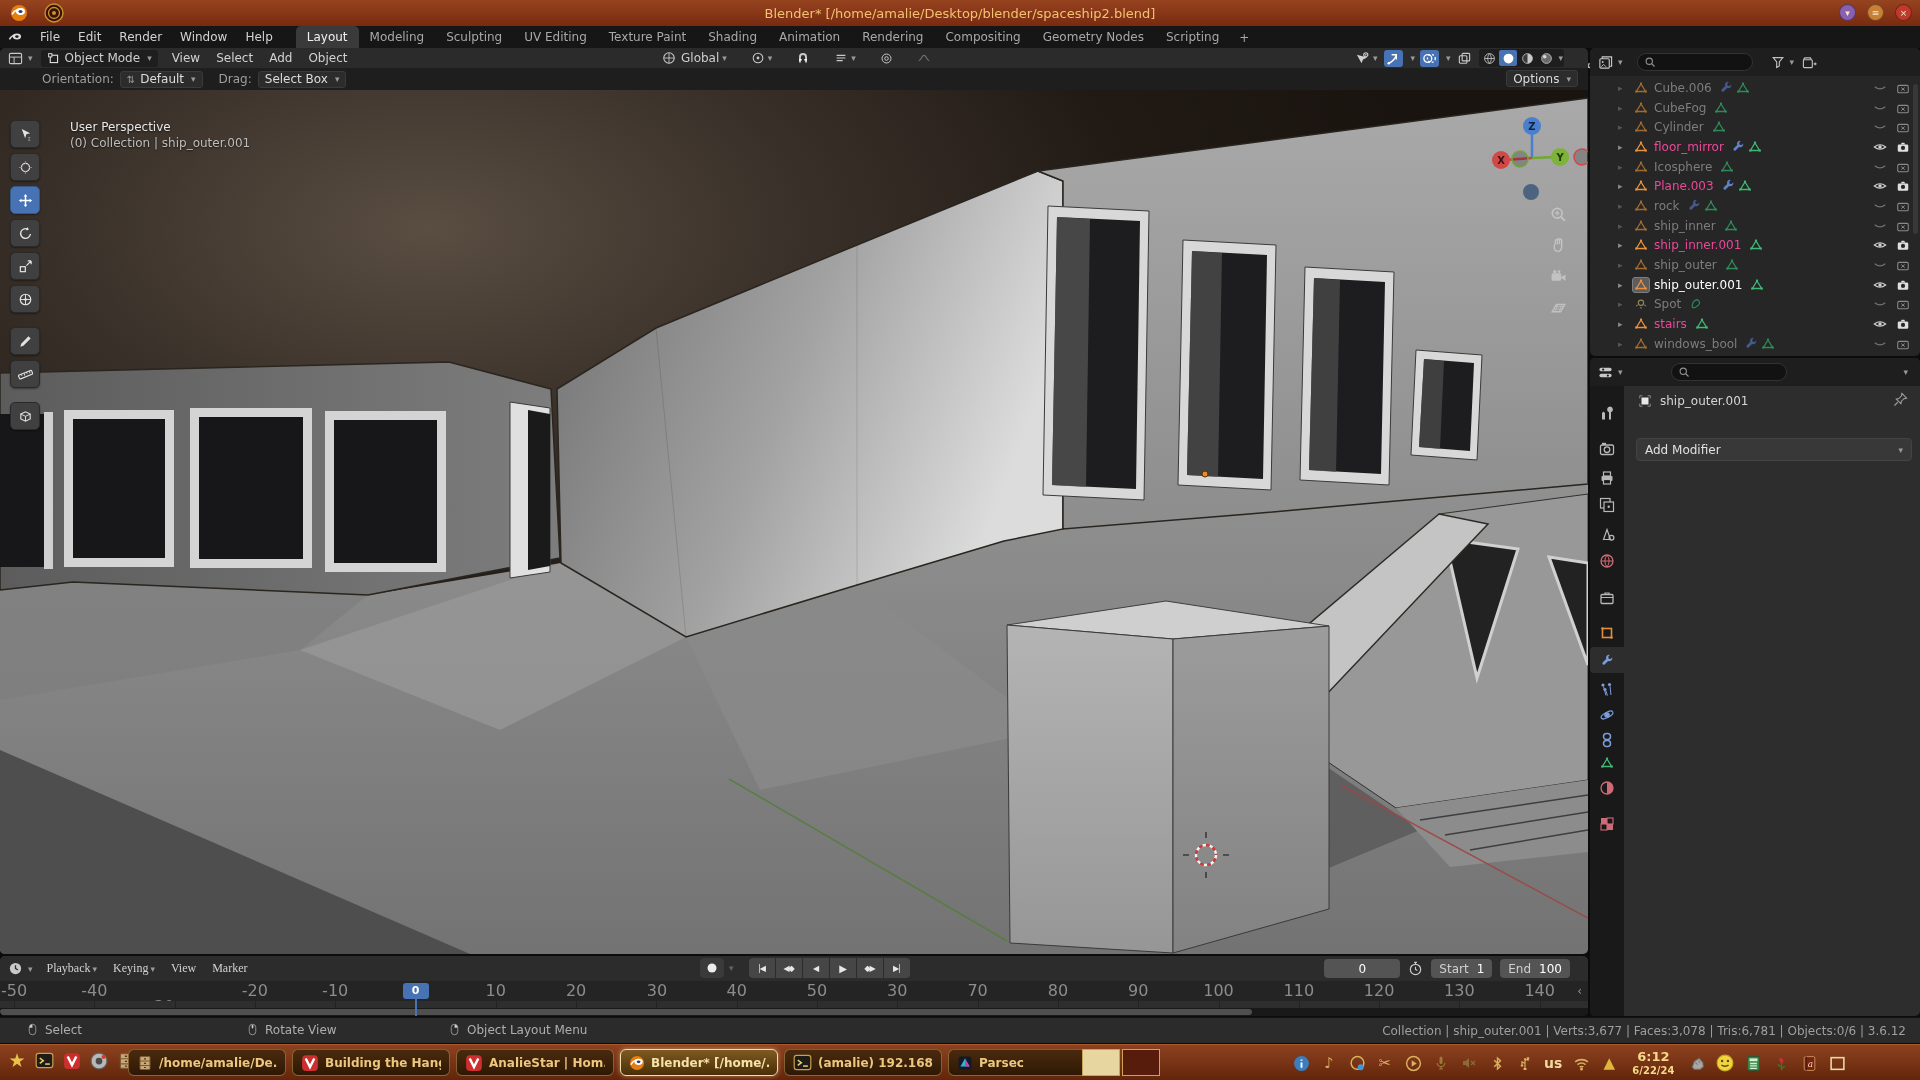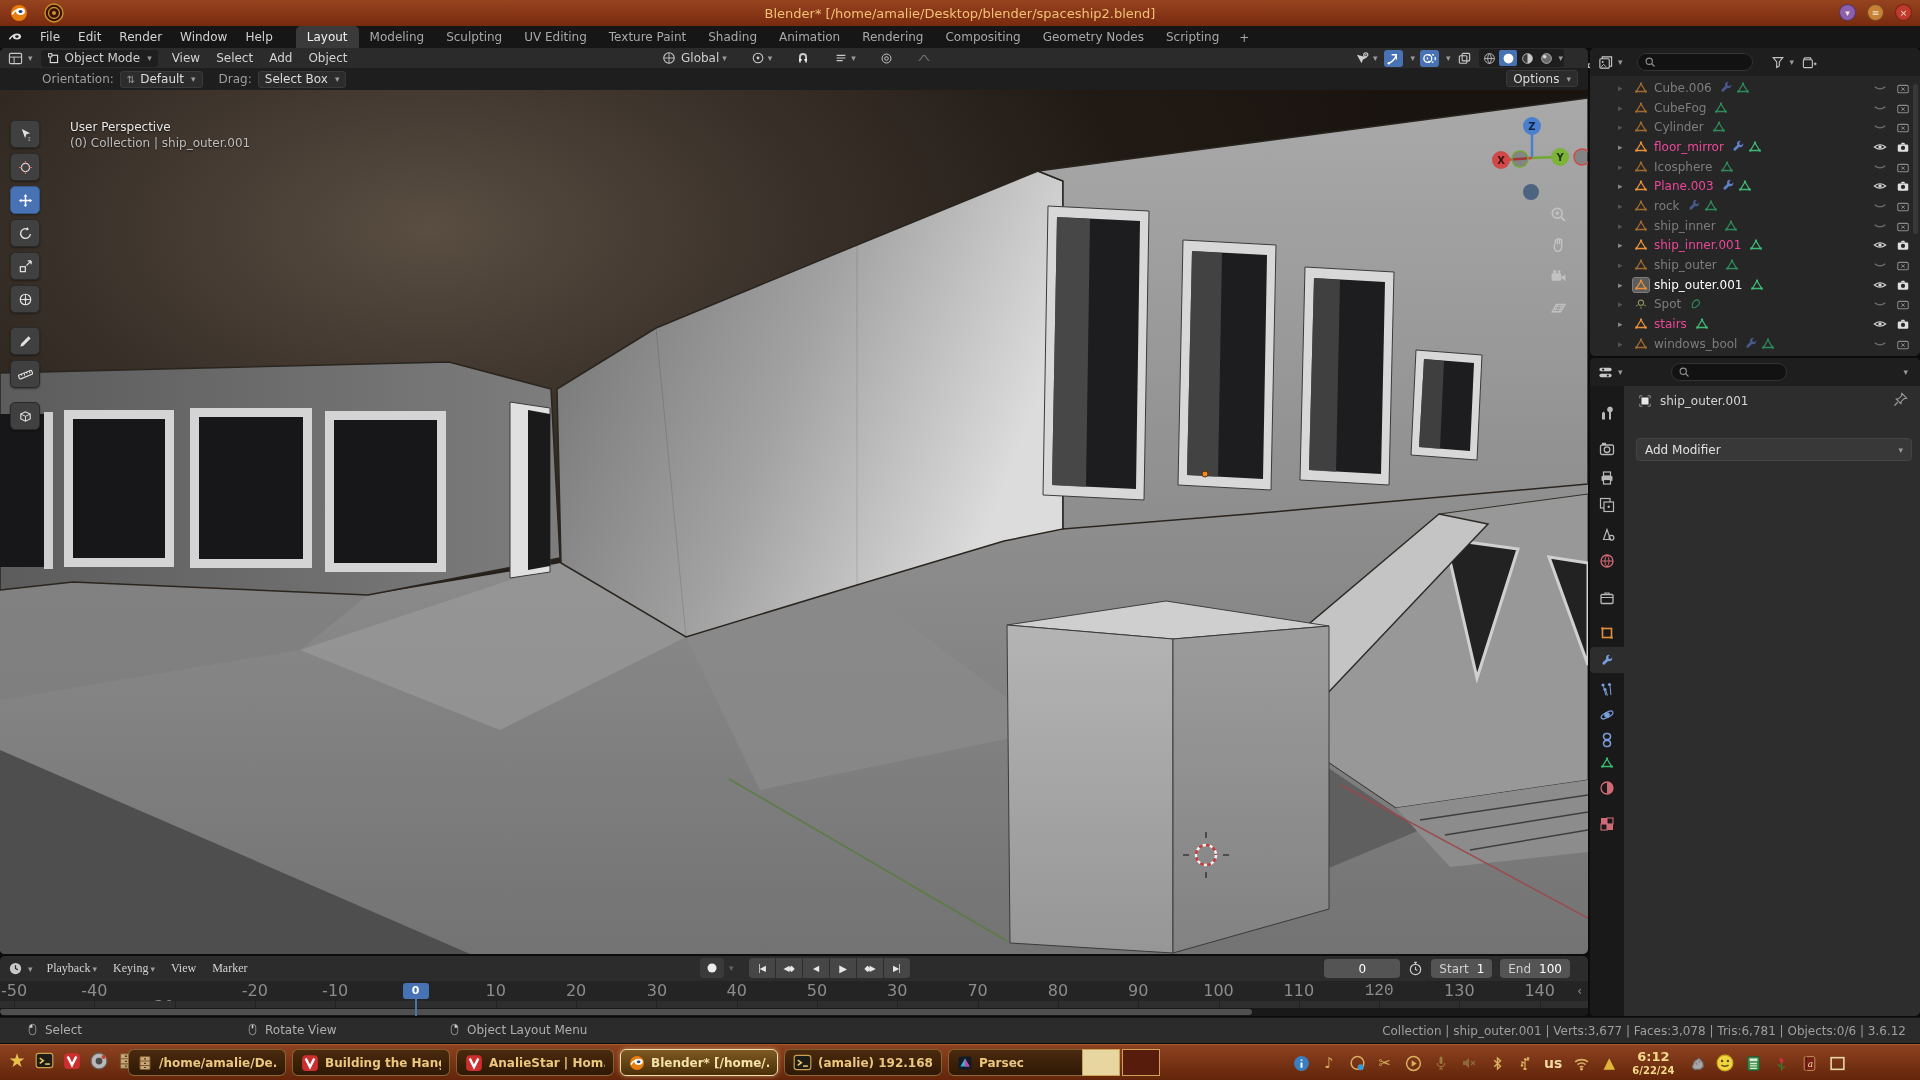--- a/index.html
+++ b/index.html
@@ -651,21 +651,21 @@
         <span class="tick" style="left: 576.1px;">20</span>
         <span class="tick" style="left: 657px;">30</span>
         <span class="tick" style="left: 736.7px; text-align: center;">40</span>
         <span class="tick" style="left: 817px;">50</span>
         <span class="tick" style="left: 897.3px;">30</span>
         <span class="tick" style="left: 977.6px;">70</span>
         <span class="tick" style="left: 1057.9px;">80</span>
         <span class="tick" style="left: 1138.2px;">90</span>
         <span class="tick" style="left: 1218.5px;">100</span>
         <span class="tick" style="left: 1298.8px;">110</span>
-        <span class="tick" style="left: 1379.1px; font-family: Liberation Mono, monospace;">120</span>
+        <span class="tick" style="left: 1379.1px;">120</span>
         <span class="tick" style="left: 1459.4px;">130</span>
         <span class="tick" style="left: 1539.7px;">140</span>
       </div>
     <div id="tl-band">
         <span class="band-line" style="left: 14px;"></span>
         <span class="band-line" style="left: 94.3px;"></span>
         <span class="band-line" style="left: 174.6px;"></span>
         <span class="band-line" style="left: 254.9px;"></span>
         <span class="band-line" style="left: 335.2px;"></span>
         <span class="band-line" style="left: 415.5px;"></span>

